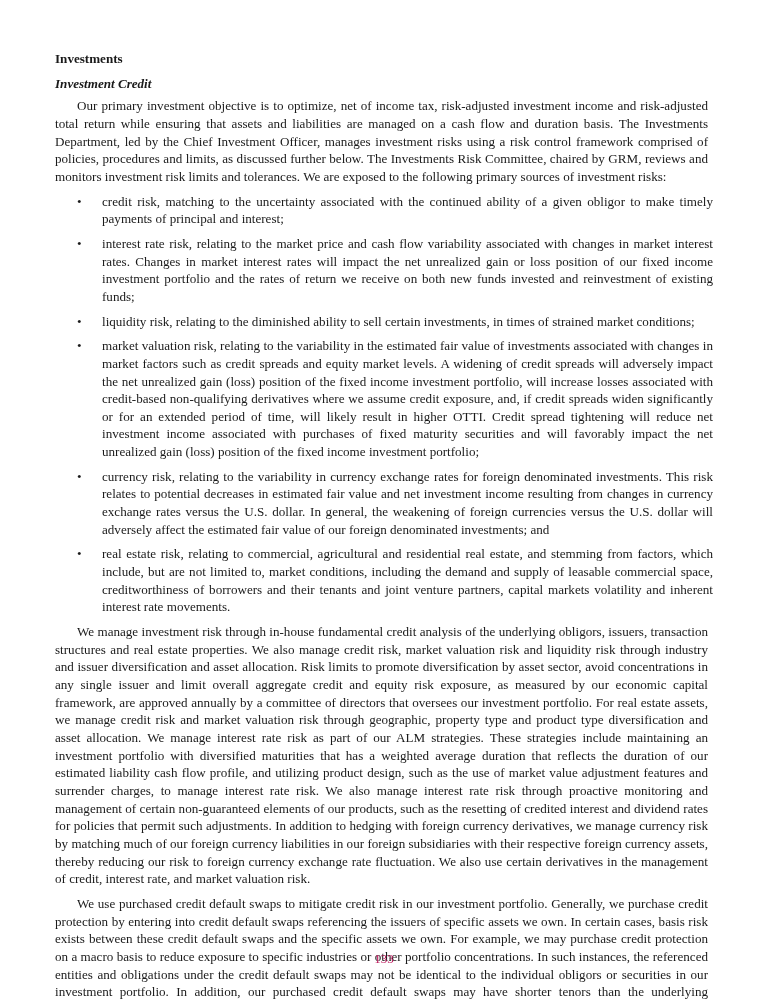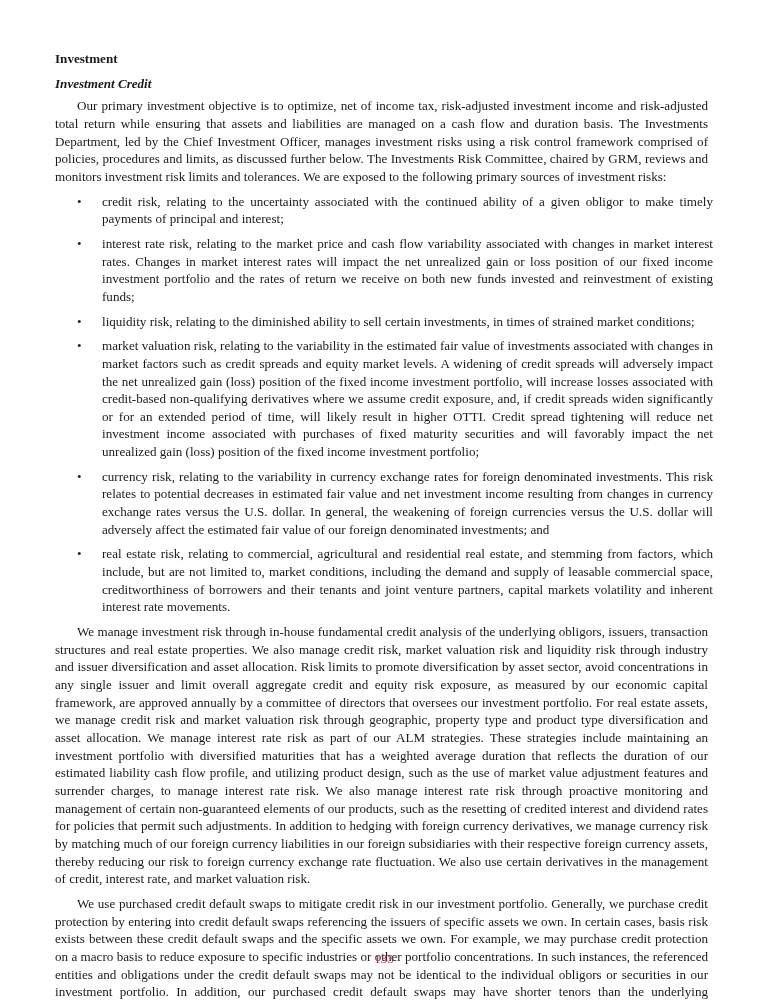--- a/index.html
+++ b/index.html
@@ -17,28 +17,28 @@
   li .bullet { position: absolute; left: 22px; top: 0; }
   .pagenum {
     position: absolute; left: 0; width: 768px; top: 951px; text-align: center;
     font-family: "Liberation Serif", serif; font-size: 13px; color: #be185d;
   }
 </style>
 </head>
 <body>
 
 <div class="page">
-  <div class="h1">Investment</div>
+  <div class="h1">Investments</div>
   <div class="h2">Investment Credit</div>
   <p>Our primary investment objective is to optimize, net of income tax, risk-adjusted investment income and risk-adjusted total return while ensuring that assets and liabilities are managed on a cash flow and duration basis. The Investments Department, led by the Chief Investment Officer, manages investment risks using a risk control framework comprised of policies, procedures and limits, as discussed further below. The Investments Risk Committee, chaired by GRM, reviews and monitors investment risk limits and tolerances. We are exposed to the following primary sources of investment risks:</p>
 
   <ul>
     <li>
       <span class="bullet">•</span>
-      <span>credit risk, relating to the uncertainty associated with the continued ability of a given obligor to make timely payments of principal and interest;</span>
+      <span>credit risk, matching to the uncertainty associated with the continued ability of a given obligor to make timely payments of principal and interest;</span>
     </li>
     <li>
       <span class="bullet">•</span>
       <span>interest rate risk, relating to the market price and cash flow variability associated with changes in market interest rates. Changes in market interest rates will impact the net unrealized gain or loss position of our fixed income investment portfolio and the rates of return we receive on both new funds invested and reinvestment of existing funds;</span>
     </li>
     <li>
       <span class="bullet">•</span>
       <span>liquidity risk, relating to the diminished ability to sell certain investments, in times of strained market conditions;</span>
     </li>
     <li>

